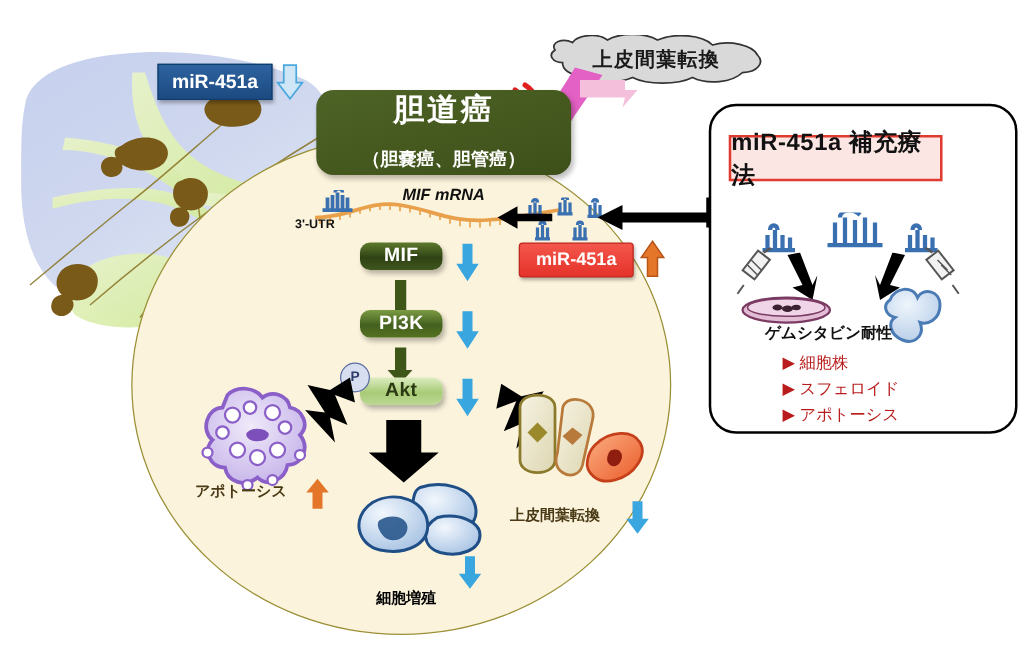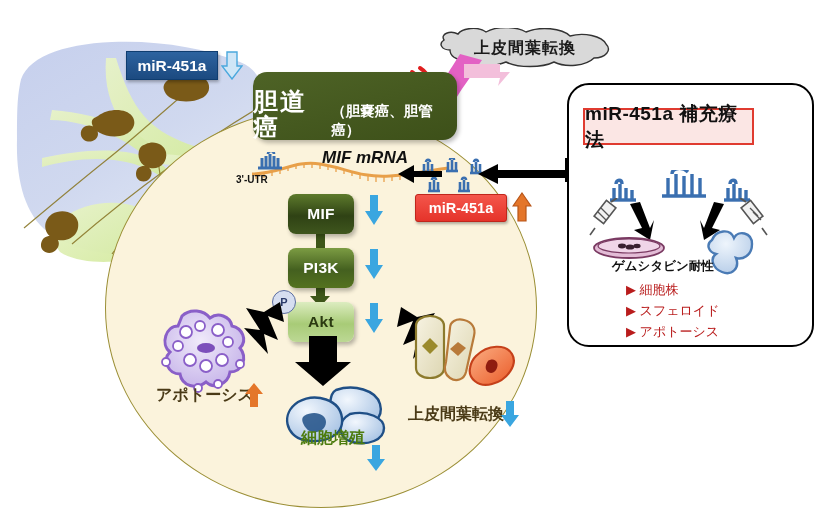--- a/index.html
+++ b/index.html
@@ -21,21 +21,21 @@
   
   #liver-group{left:8px;top:28px;width:270px;height:240px;}
 
   
   #tumor-box{
     left:253px;top:72px;width:204px;height:68px;
     background:#41541f;
     border-radius:14px;
     box-shadow:2px 3px 4px rgba(0,0,0,.25);
     color:#ffffff;
-    display:flex;flex-direction:row;align-items:flex-end;justify-content:center;
+    display:flex;flex-direction:column;align-items:center;justify-content:center;
     box-sizing:border-box;
     background-image:linear-gradient(165deg,#4e6326 0%,#3d5019 100%);
   }
   #tumor-box .t1{font-size:25px;font-weight:bold;letter-spacing:2px;line-height:1.05;}
   #tumor-box .t2{font-size:14.5px;font-weight:bold;letter-spacing:0px;margin-top:17px;}
 
   
   #gem-cloud{left:430px;top:28px;width:184px;height:42px;}
   #gem-label{
     left:455px;top:35px;width:140px;height:26px;
@@ -62,21 +62,21 @@
     border:1.6px solid #c0261c;
     border-radius:3px;
     display:flex;align-items:center;justify-content:center;
     color:#fff;font-weight:bold;font-size:14.5px;
     box-shadow:1px 2px 3px rgba(0,0,0,.3);
     background-image:linear-gradient(180deg,#f4564b 0%,#e5332a 100%);
   }
 
   
   .prot{
-    width:66px;height:40px;border-radius:8px;
+    width:66px;height:22px;border-radius:8px;
     display:flex;align-items:center;justify-content:center;
     font-weight:bold;font-size:15.5px;color:#ffffff;
     box-shadow:2px 3px 4px rgba(0,0,0,.28);
     box-sizing:border-box;
     letter-spacing:.3px;
   }
   #box-mif{left:288px;top:194px;
     background-image:linear-gradient(180deg,#5d7a2c 0%,#2f4214 55%,#3f561d 100%);}
   #box-pi3k{left:288px;top:248px;
     background-image:linear-gradient(180deg,#7c9c43 0%,#44601f 55%,#54721f 100%);}
@@ -92,25 +92,25 @@
 
   
   .stem{left:316px;width:9px;background:#3e5719;}
   #stem1{top:224px;height:26px;}
   #stem2{top:278px;height:22px;}
   #stem2arrow{left:310px;top:296px;width:0;height:0;
     border-left:10px solid transparent;border-right:10px solid transparent;
     border-top:11px solid #3e5719;}
 
   
-  .jlabel{font-weight:bold;color:#3a2f12;font-size:16px;white-space:nowrap;}
+  .jlabel{font-weight:bold;color:#3a2f12;font-size:12px;white-space:nowrap;}
   #lbl-apo{left:156px;top:385px;color:#4a3a16;}
   #lbl-emt{left:408px;top:404px;color:#4a3a16;}
-  #lbl-prolif{left:301px;top:428px;color:#4d7c0f;}
-  #lbl-mifmrna{left:322px;top:148px;font-style:italic;font-weight:bold;font-size:17px;color:#111;}
+  #lbl-prolif{left:301px;top:470px;color:#000000;}
+  #lbl-mifmrna{left:322px;top:148px;font-style:italic;font-weight:bold;font-size:13px;color:#111;}
   #lbl-utr{left:236px;top:174px;font-size:10px;font-weight:bold;color:#111;}
 
   
   #right-panel{
     left:567px;top:83px;width:247px;height:264px;
     background:#ffffff;border:2.6px solid #000;border-radius:22px;
     box-sizing:border-box;
   }
   #panel-title{
     left:583px;top:108px;width:171px;height:37px;

